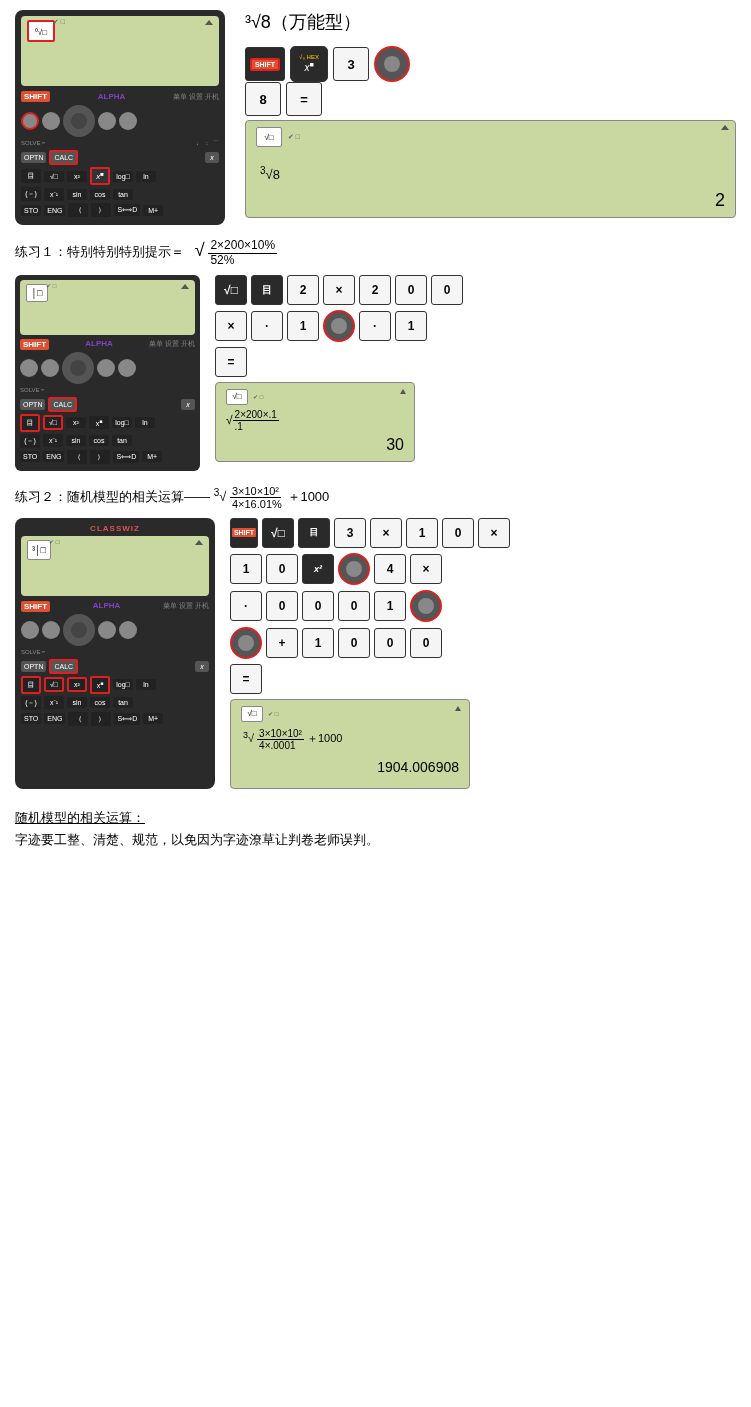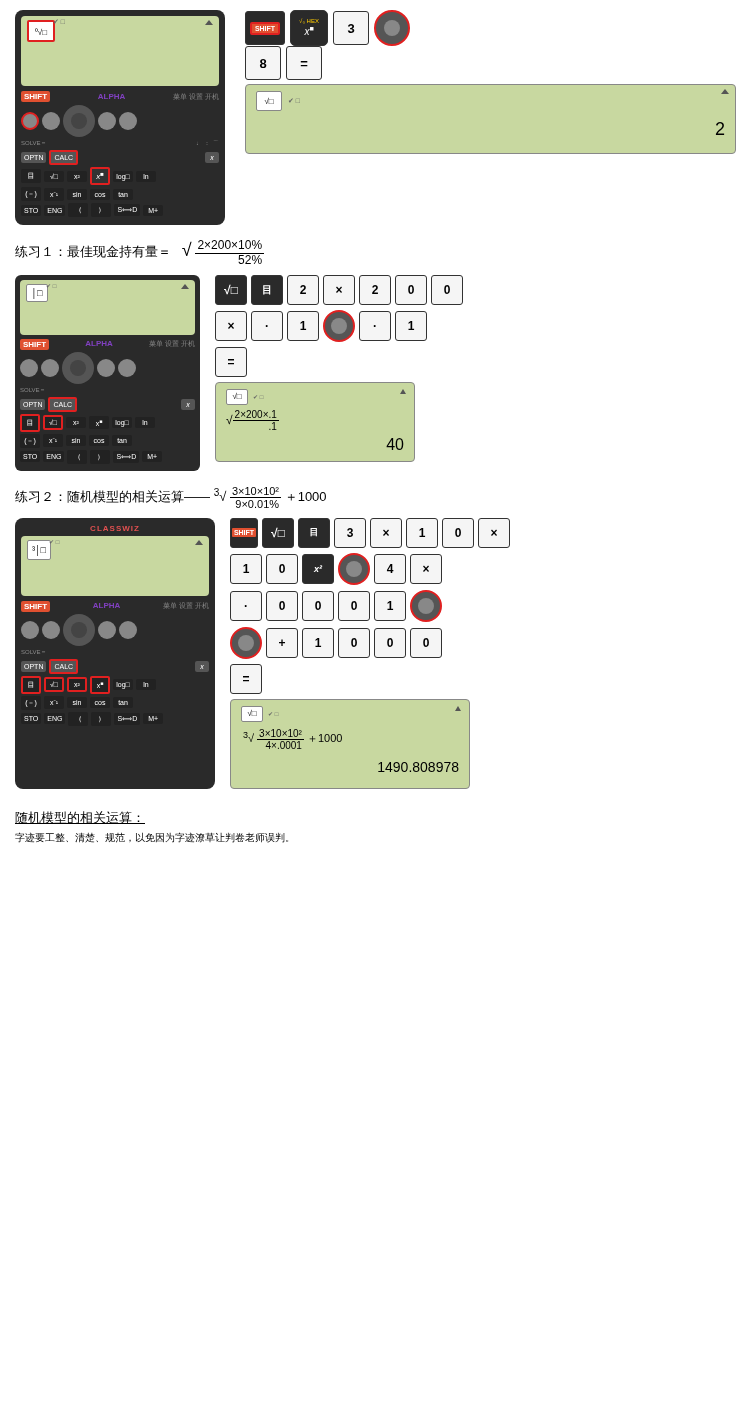--- a/index.html
+++ b/index.html
@@ -312,21 +312,21 @@
 
     
     .bottom-note {
       margin-top: 20px;
       font-size: 13px;
       color: #000;
       text-decoration: underline;
     }
     .bottom-note-text {
       margin-top: 4px;
-      font-size: 10px;
+      font-size: 13px;
       color: #000;
     }
 
     
     .screen-label-small {
       font-size: 7px;
       color: #666;
       position: absolute;
       top: 2px;
       left: 32px;
@@ -336,21 +336,21 @@
       top: 4px;
       right: 6px;
       width: 0; height: 0;
       border-left: 4px solid transparent;
       border-right: 4px solid transparent;
       border-bottom: 5px solid #555;
     }
     .inline-frac {
       display: inline-flex;
       flex-direction: column;
-      align-items: flex-end;
+      align-items: flex-start;
       vertical-align: middle;
       font-size: 11px;
       line-height: 1.1;
     }
     .inline-frac .num { border-bottom: 1px solid #000; padding: 0 2px; white-space: nowrap; }
     .inline-frac .den { padding: 0 2px; white-space: nowrap; }
 
     .screen-content-expr {
       font-size: 13px;
       margin-top: 18px;
@@ -441,20 +441,21 @@
       <div class="btn-dark">STO</div>
       <div class="btn-dark">ENG</div>
       <div class="btn-dark">（</div>
       <div class="btn-dark">）</div>
       <div class="btn-dark">S⟺D</div>
       <div class="btn-dark">M+</div>
     </div>
   </div>
 
   <div class="top-right">
+    <div class="top-title">³√8（万能型）</div>
 
     <div class="step-row">
       <div class="key-box dark-bg" style="background:#2a2a2a; font-size:8px; min-width:40px; flex-direction:column; display:flex; align-items:center; justify-content:center;">
         <div style="background:#e05030;color:#fff;font-size:7px;padding:1px 3px;border-radius:2px;border:2px solid #e02020;">SHIFT</div>
       </div>
 
       <div class="key-box-calc" style="border: 1.5px solid #333;">
         <div class="two-line-key">
           <span class="top-label" style="color:#ffcc00;font-size:6px;">√₀ HEX</span>
           <span class="main-label" style="color:#fff;font-size:10px;font-style:italic;">x<sup style="font-size:7px;">■</sup></span>
@@ -480,27 +481,30 @@
     </div>
 
     <div class="result-screen">
       <div class="result-screen-top">
         <div class="result-screen-icon">
           <span style="font-size:8px;">√□</span>
         </div>
         <span style="font-size:7px; color:#666;">✔ □</span>
         <div class="tri-right"></div>
       </div>
+      <div class="screen-content-expr">
+        <sup style="font-size:10px;">3</sup>√8
+      </div>
       <div class="result-value">2</div>
     </div>
   </div>
 </div>
 
 <div class="exercise-header">
-  <span>练习１：最佳现金持有量＝</span>
+  <span>练习１：特别特别特别提示＝</span>
   <span>&nbsp;
     <span style="font-size:18px;">√</span>
     <span class="inline-frac" style="font-size:12px;">
       <span class="num">2×200×10%</span>
       <span class="den">52%</span>
     </span>
   </span>
 </div>
 
 <div class="exercise-block">
@@ -594,32 +598,32 @@
         <div style="background:#fff;border:1px solid #888;border-radius:2px;width:22px;height:16px;display:flex;align-items:center;justify-content:center;font-size:8px;">√□</div>
         <span style="font-size:6px;color:#666;">✔ □</span>
         <div style="position:absolute;top:6px;right:8px;width:0;height:0;border-left:3px solid transparent;border-right:3px solid transparent;border-bottom:5px solid #555;"></div>
       </div>
       <div style="font-size:12px;margin-top:4px;">
         √<span class="inline-frac" style="font-size:10px;">
           <span class="num">2×200×.1</span>
           <span class="den">.1</span>
         </span>
       </div>
-      <div style="text-align:right;font-size:16px;margin-top:4px;">40</div>
+      <div style="text-align:right;font-size:16px;margin-top:4px;">30</div>
     </div>
   </div>
 </div>
 
 <div class="exercise-header">
   <span>练习２：随机模型的相关运算——</span>
   <span style="font-size:13px;">
     <sup style="font-size:10px;">3</sup>√
     <span class="inline-frac" style="font-size:11px;">
       <span class="num">3×10×10²</span>
-      <span class="den">9×0.01%</span>
+      <span class="den">4×16.01%</span>
     </span>
     ＋1000
   </span>
 </div>
 
 <div class="exercise-block">
 
   <div class="calc-large">
     <div class="classwiz-label">CLASSWIZ</div>
     <div class="calc-screen" style="height:60px;">
@@ -734,19 +738,19 @@
         <div style="position:absolute;top:6px;right:8px;width:0;height:0;border-left:3px solid transparent;border-right:3px solid transparent;border-bottom:5px solid #555;"></div>
       </div>
       <div style="font-size:11px;margin-top:6px;margin-left:2px;">
         <sup style="font-size:9px;">3</sup>√
         <span class="inline-frac" style="font-size:10px;">
           <span class="num">3×10×10²</span>
           <span class="den">4×.0001</span>
         </span>
         ＋1000
       </div>
-      <div style="text-align:right;font-size:14px;margin-top:8px;">1490.808978</div>
+      <div style="text-align:right;font-size:14px;margin-top:8px;">1904.006908</div>
     </div>
   </div>
 </div>
 
 <div class="bottom-note">随机模型的相关运算：</div>
 <div class="bottom-note-text">字迹要工整、清楚、规范，以免因为字迹潦草让判卷老师误判。</div>
 
 </body></html>

